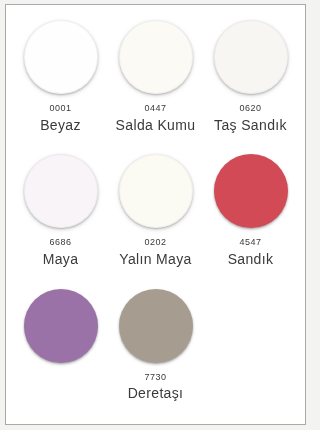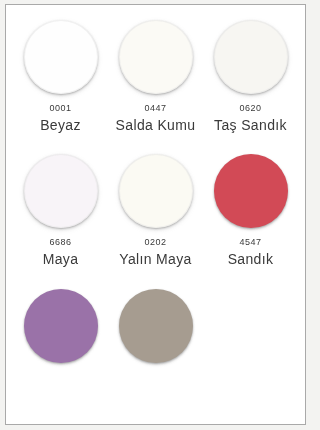--- a/index.html
+++ b/index.html
@@ -138,17 +138,21 @@
           <div class="name">Sandık</div>
         </div>
       </div>
 
       <div class="swatch-cell">
         <div class="chip" style="background-color: rgb(154, 114, 168);"></div>
       </div>
 
       <div class="swatch-cell">
         <div class="chip" style="background-color: rgb(166, 156, 144);"></div>
+        <div class="labels">
+          <div class="code">7730</div>
+          <div class="name">Deretaşı</div>
+        </div>
       </div>
 
     </div>
   </div>
 </div>
 
 </body></html>

